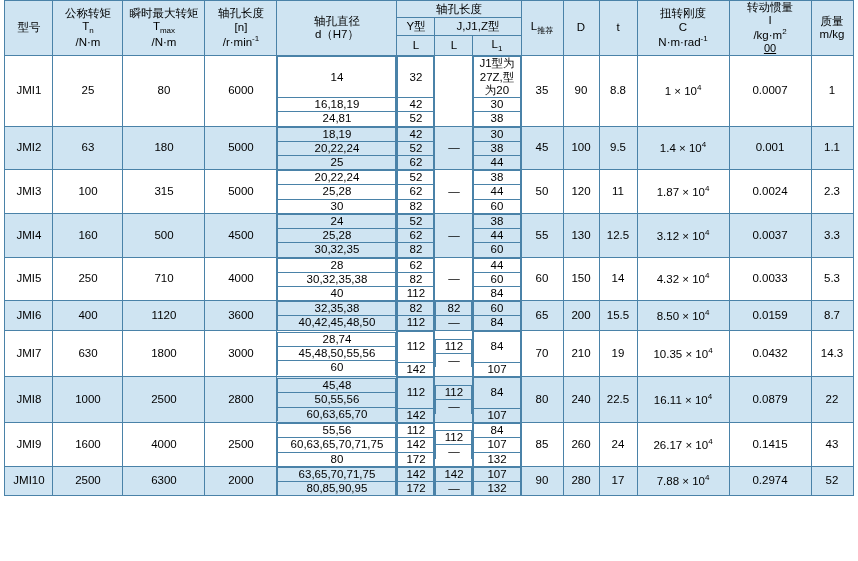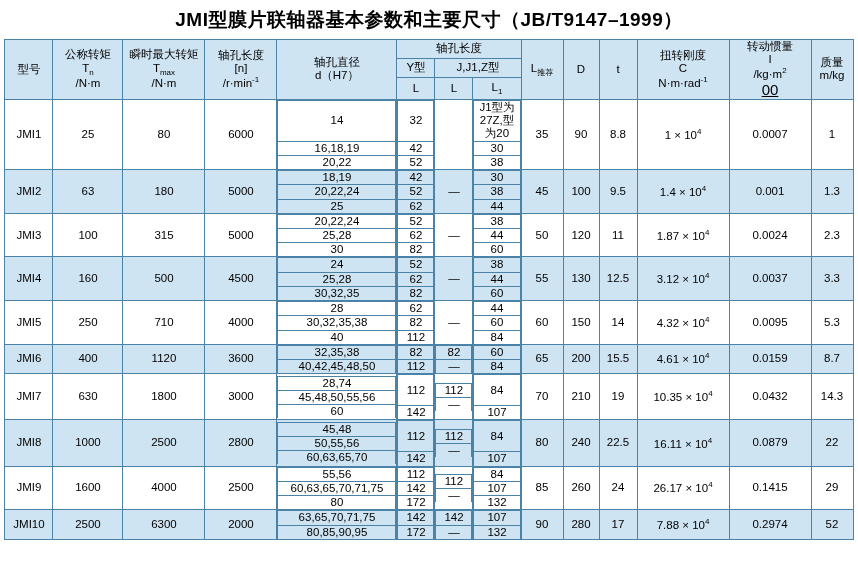--- a/index.html
+++ b/index.html
@@ -33,38 +33,37 @@
     padding:0;
     line-height:1.15;
   }
   thead td{
     background:#cfe4f2;
     font-size:11.5px;
     font-weight:normal;
     padding:2px 1px;
   }
   .hdr-main{font-size:12px;}
-  .sub{font-size:15px;text-decoration:underline;}
+  .sub{font-size:11px;text-decoration:underline;}
   .sup{font-size:8px;vertical-align:super;}
   .sub2{font-size:8px;vertical-align:sub;}
   tbody tr.shade td{background:#cfe4f2;}
   tbody tr.plain td{background:#ffffff;}
   .stack{width:100%;border-collapse:collapse;padding-left:40px;}
   .stack td{border:0;border-bottom:1px solid #4a82a8;font-size:11.5px;padding:1px 0;}
   .stack tr:last-child td{border-bottom:0;}
   td.nopad{padding:0;}
   .dash{font-size:13px;}
   .smalltxt{font-size:9.5px;line-height:1.1;}
 </style>
 </head>
 <body>
 
 <div class="page">
 
-  <div class="title">JMI型膜片联轴器基本参数和主要尺寸（JB/T9147–1999）</div>
 
   <table class="spec">
     <colgroup>
       <col style="width:48px">
       <col style="width:70px">
       <col style="width:82px">
       <col style="width:72px">
       <col style="width:120px">
       <col style="width:38px">
       <col style="width:38px">
@@ -138,21 +137,21 @@
         <td class="nopad">
           <table class="stack">
               <tbody>
             <tr>
                   <td style="height:40px">14</td>
                 </tr>
             <tr>
                   <td>16,18,19</td>
                 </tr>
             <tr>
-                  <td>20,22</td>
+                  <td>24,81</td>
                 </tr>
           </tbody>
             </table>
         </td>
         <td class="nopad">
           <table class="stack">
               <tbody>
             <tr>
                   <td style="height:40px">32</td>
                 </tr>
@@ -242,21 +241,21 @@
                   <td>44</td>
                 </tr>
           </tbody>
             </table>
         </td>
         <td>45</td>
         <td>100</td>
         <td>9.5</td>
         <td><span>1.4</span> × 10<span class="sup">4</span></td>
         <td>0.001</td>
-        <td>1.3</td>
+        <td>1.1</td>
       </tr>
 
       <tr class="plain">
         <td>JMI3</td>
         <td>100</td>
         <td>315</td>
         <td>5000</td>
         <td class="nopad">
           <table class="stack">
               <tbody>
@@ -418,21 +417,21 @@
             <tr>
                   <td>84</td>
                 </tr>
           </tbody>
             </table>
         </td>
         <td>60</td>
         <td>150</td>
         <td>14</td>
         <td><span>4.32</span> × 10<span class="sup">4</span></td>
-        <td>0.0095</td>
+        <td>0.0033</td>
         <td>5.3</td>
       </tr>
 
       <tr class="shade">
         <td>JMI6</td>
         <td>400</td>
         <td>1120</td>
         <td>3600</td>
         <td class="nopad">
           <table class="stack">
@@ -478,21 +477,21 @@
                 </tr>
             <tr>
                   <td>84</td>
                 </tr>
           </tbody>
             </table>
         </td>
         <td>65</td>
         <td>200</td>
         <td>15.5</td>
-        <td><span>4.61</span> × 10<span class="sup">4</span></td>
+        <td><span>8.50</span> × 10<span class="sup">4</span></td>
         <td>0.0159</td>
         <td>8.7</td>
       </tr>
 
       <tr class="plain">
         <td>JMI7</td>
         <td>630</td>
         <td>1800</td>
         <td>3000</td>
         <td class="nopad">
@@ -678,21 +677,21 @@
                   <td>132</td>
                 </tr>
           </tbody>
             </table>
         </td>
         <td>85</td>
         <td>260</td>
         <td>24</td>
         <td><span>26.17</span> × 10<span class="sup">4</span></td>
         <td>0.1415</td>
-        <td>29</td>
+        <td>43</td>
       </tr>
 
       <tr class="shade">
         <td>JMI10</td>
         <td>2500</td>
         <td>6300</td>
         <td>2000</td>
         <td class="nopad">
           <table class="stack">
               <tbody>

